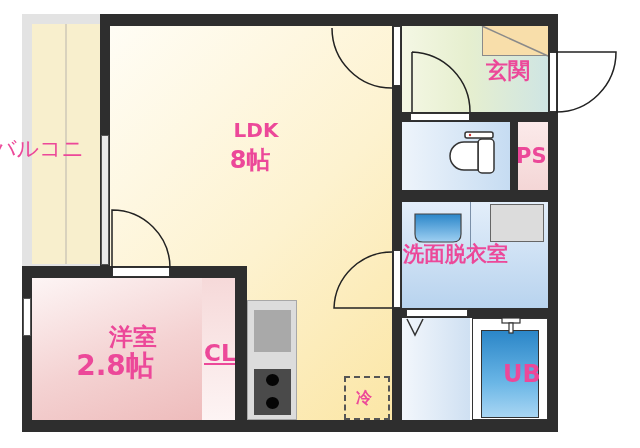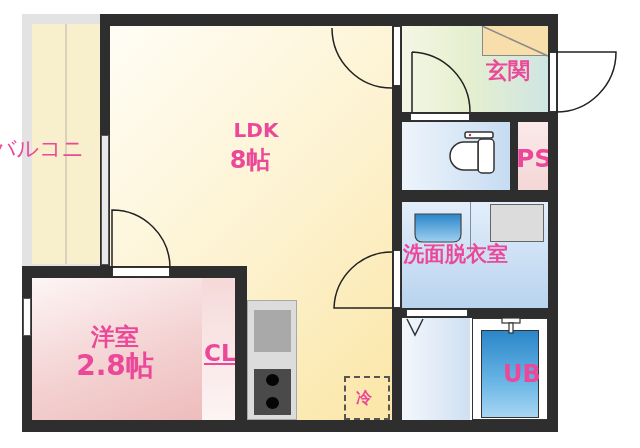--- a/index.html
+++ b/index.html
@@ -45,21 +45,21 @@
             background:linear-gradient(90deg,#eef4fb 0%,#c6dcf2 100%);"></div>
 <svg style="left:452px;top:128px;" width="56" height="48">
   <rect x="13" y="4" width="28" height="6" rx="2" fill="#fff" stroke="#333" stroke-width="1.5"></rect>
   <circle cx="18" cy="7" r="1.2" fill="#c33"></circle>
   <rect x="26" y="11" width="16" height="34" rx="4" fill="#fff" stroke="#333" stroke-width="1.5"></rect>
   <path d="M26 14 H12 A10 10 0 0 0 12 42 H26 Z" fill="#fff" stroke="#333" stroke-width="1.5"></path>
 </svg>
 
 <div class="abs" style="left:518px;top:122px;width:30px;height:68px;
             background:linear-gradient(180deg,#fbeaea 0%,#f4d6d6 100%);"></div>
-<div class="label" style="left:516px;top:146px;font-size:25px;">PS</div>
+<div class="label" style="left:516px;top:146px;font-size:21px;">PS</div>
 
 <div class="abs" style="left:402px;top:202px;width:146px;height:106px;
             background:linear-gradient(180deg,#e3eefa 0%,#b8d3ee 100%);"></div>
 <div class="abs" style="left:470px;top:202px;width:1px;height:50px;background:#7a8fa8;"></div>
 <svg style="left:413px;top:212px;" width="50" height="36">
   <defs>
       <linearGradient id="wb" x1="0" y1="0" x2="0" y2="1">
         <stop offset="0" stop-color="#2a86c9"></stop>
         <stop offset="1" stop-color="#9fd0f2"></stop>
       </linearGradient>
@@ -80,21 +80,21 @@
 <svg style="left:500px;top:316px;" width="24" height="18">
   <rect x="2" y="2" width="18" height="5" fill="#fff" stroke="#333" stroke-width="1.2"></rect>
   <rect x="9" y="7" width="4" height="10" fill="#fff" stroke="#333" stroke-width="1.2"></rect>
 </svg>
 <div class="label" style="left:455px;top:362px;font-size:24px;margin-left:48px;">UB</div>
 
 <div class="abs" style="left:32px;top:278px;width:170px;height:142px;
             background:linear-gradient(160deg,#fdf5f5 0%,#f4d2d2 55%,#eebcbc 100%);"></div>
 <div class="abs" style="left:202px;top:278px;width:33px;height:142px;
             background:linear-gradient(180deg,#f6d9d9 0%,#fdf4f4 100%);"></div>
-<div class="label" style="left:70px;top:325px;width:90px;font-size:24px;">洋室</div>
+<div class="label" style="left:88px;top:325px;width:90px;font-size:24px;">洋室</div>
 <div class="label" style="left:70px;top:352px;width:90px;font-size:28px;">2.8帖</div>
 <div class="label" style="left:204px;top:342px;font-size:23px;text-decoration:underline;">CL</div>
 
 <div class="abs" style="left:247px;top:300px;width:50px;height:120px;background:#dcdcdc;border:1.5px solid #a8a8a8;"></div>
 <div class="abs" style="left:254px;top:310px;width:37px;height:42px;background:#a9a9a9;"></div>
 <div class="abs" style="left:254px;top:369px;width:37px;height:46px;background:#4a4a4a;"></div>
 <div class="abs" style="left:266px;top:374px;width:13px;height:12px;border-radius:50%;background:#050505;"></div>
 <div class="abs" style="left:266px;top:397px;width:13px;height:12px;border-radius:50%;background:#050505;"></div>
 
 <div class="abs" style="left:344px;top:376px;width:46px;height:44px;border:2px dashed #555;"></div>

